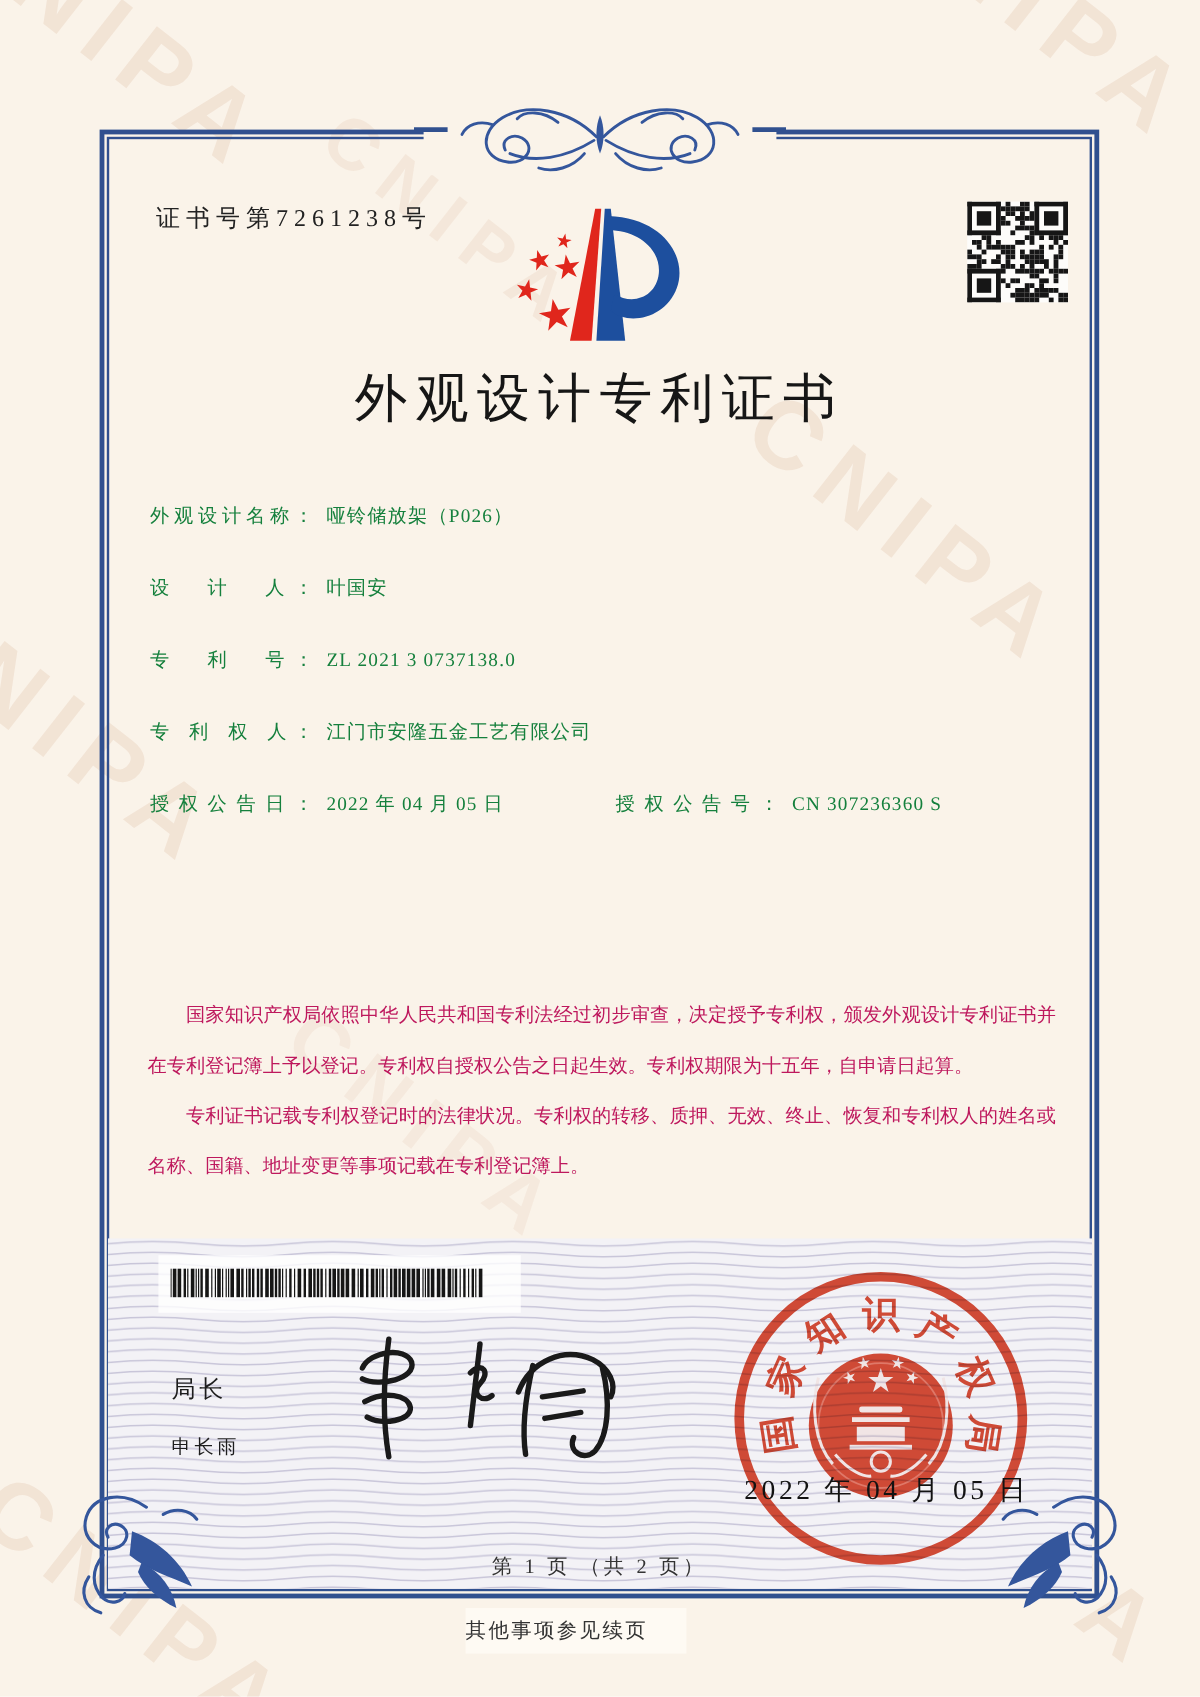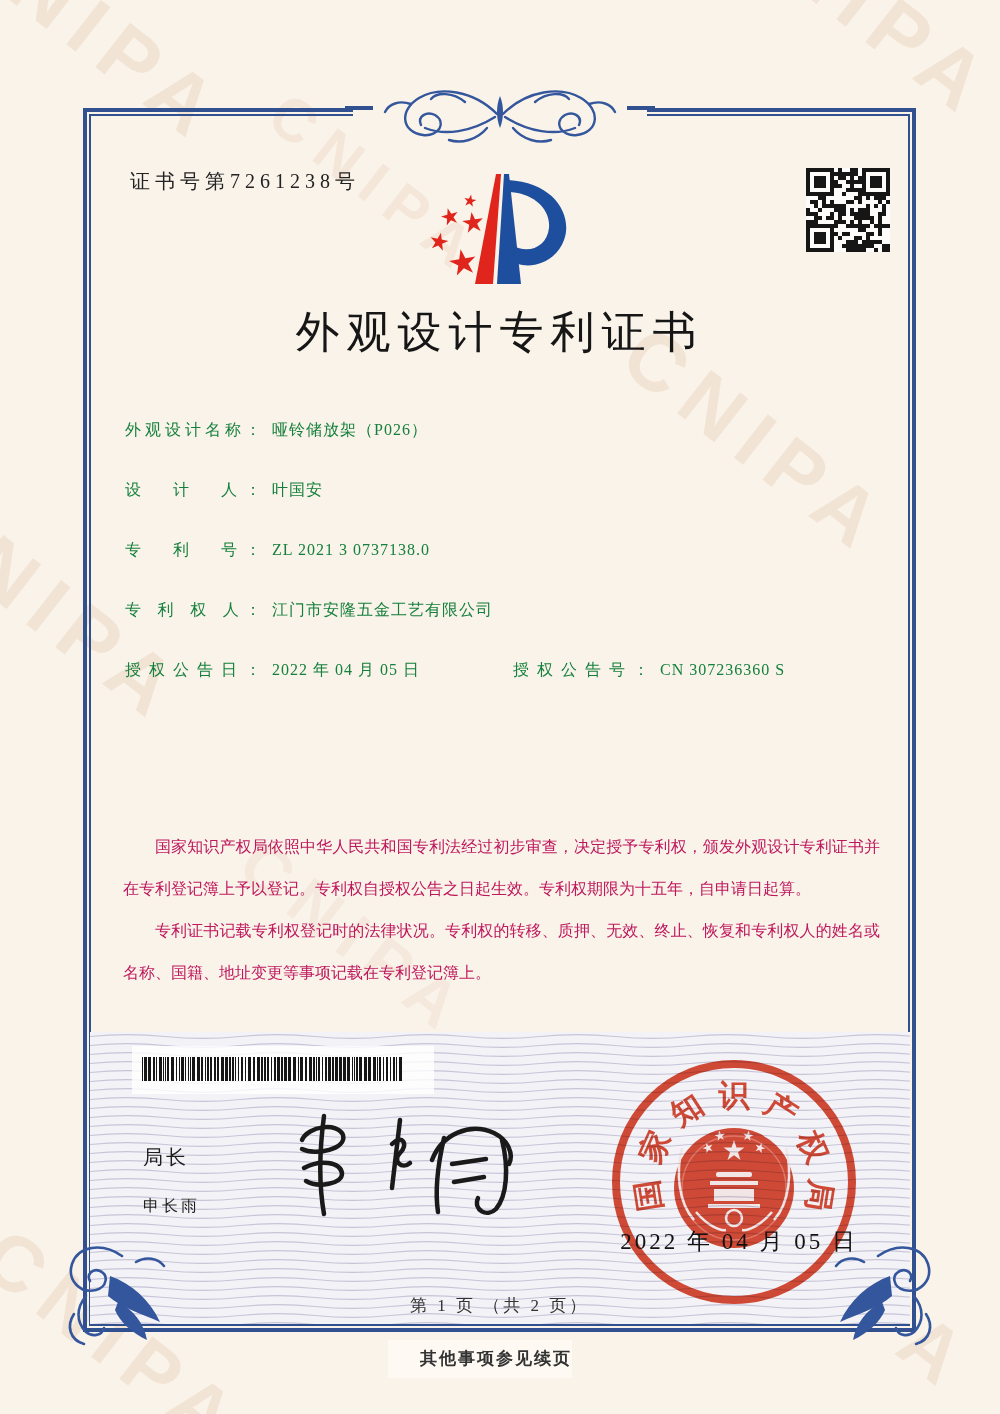--- a/index.html
+++ b/index.html
@@ -45,21 +45,21 @@
   .barcode{position:absolute;left:142px;top:1057px;}
   .role{position:absolute;left:143px;top:1144px;font-size:20px;letter-spacing:3px;color:#1d1d1d;}
   .dname{position:absolute;left:143px;top:1196px;font-size:16px;letter-spacing:3px;color:#1d1d1d;}
   .sig{position:absolute;left:280px;top:1102px;}
   .seal{position:absolute;left:600px;top:1052px;opacity:.9;mix-blend-mode:multiply;}
   .sealdate{position:absolute;left:614px;top:1226px;width:250px;text-align:center;
             font-size:23px;letter-spacing:3px;color:#121212;}
   .pfooter{position:absolute;left:83px;top:1294px;width:833px;text-align:center;
            font-size:17px;letter-spacing:3px;color:#333;}
   .note{position:absolute;left:388px;top:1340px;width:184px;height:38px;line-height:38px;
-        background:#fefaf3;text-align:right;font-size:17px;letter-spacing:2px;color:#333;font-weight:bold;}
+        background:#fefaf3;text-align:left;font-size:17px;letter-spacing:2px;color:#333;}
 
   .orn{position:absolute;}
 </style>
 </head>
 <body>
 
 <div id="page">
 
   <div class="wm" style="left:-70px;top:-20px;font-size:82px;">CNIPA</div>
   <div class="wm" style="left:250px;top:150px;font-size:60px;color:rgba(205,148,115,0.12);">CNIPA</div>

